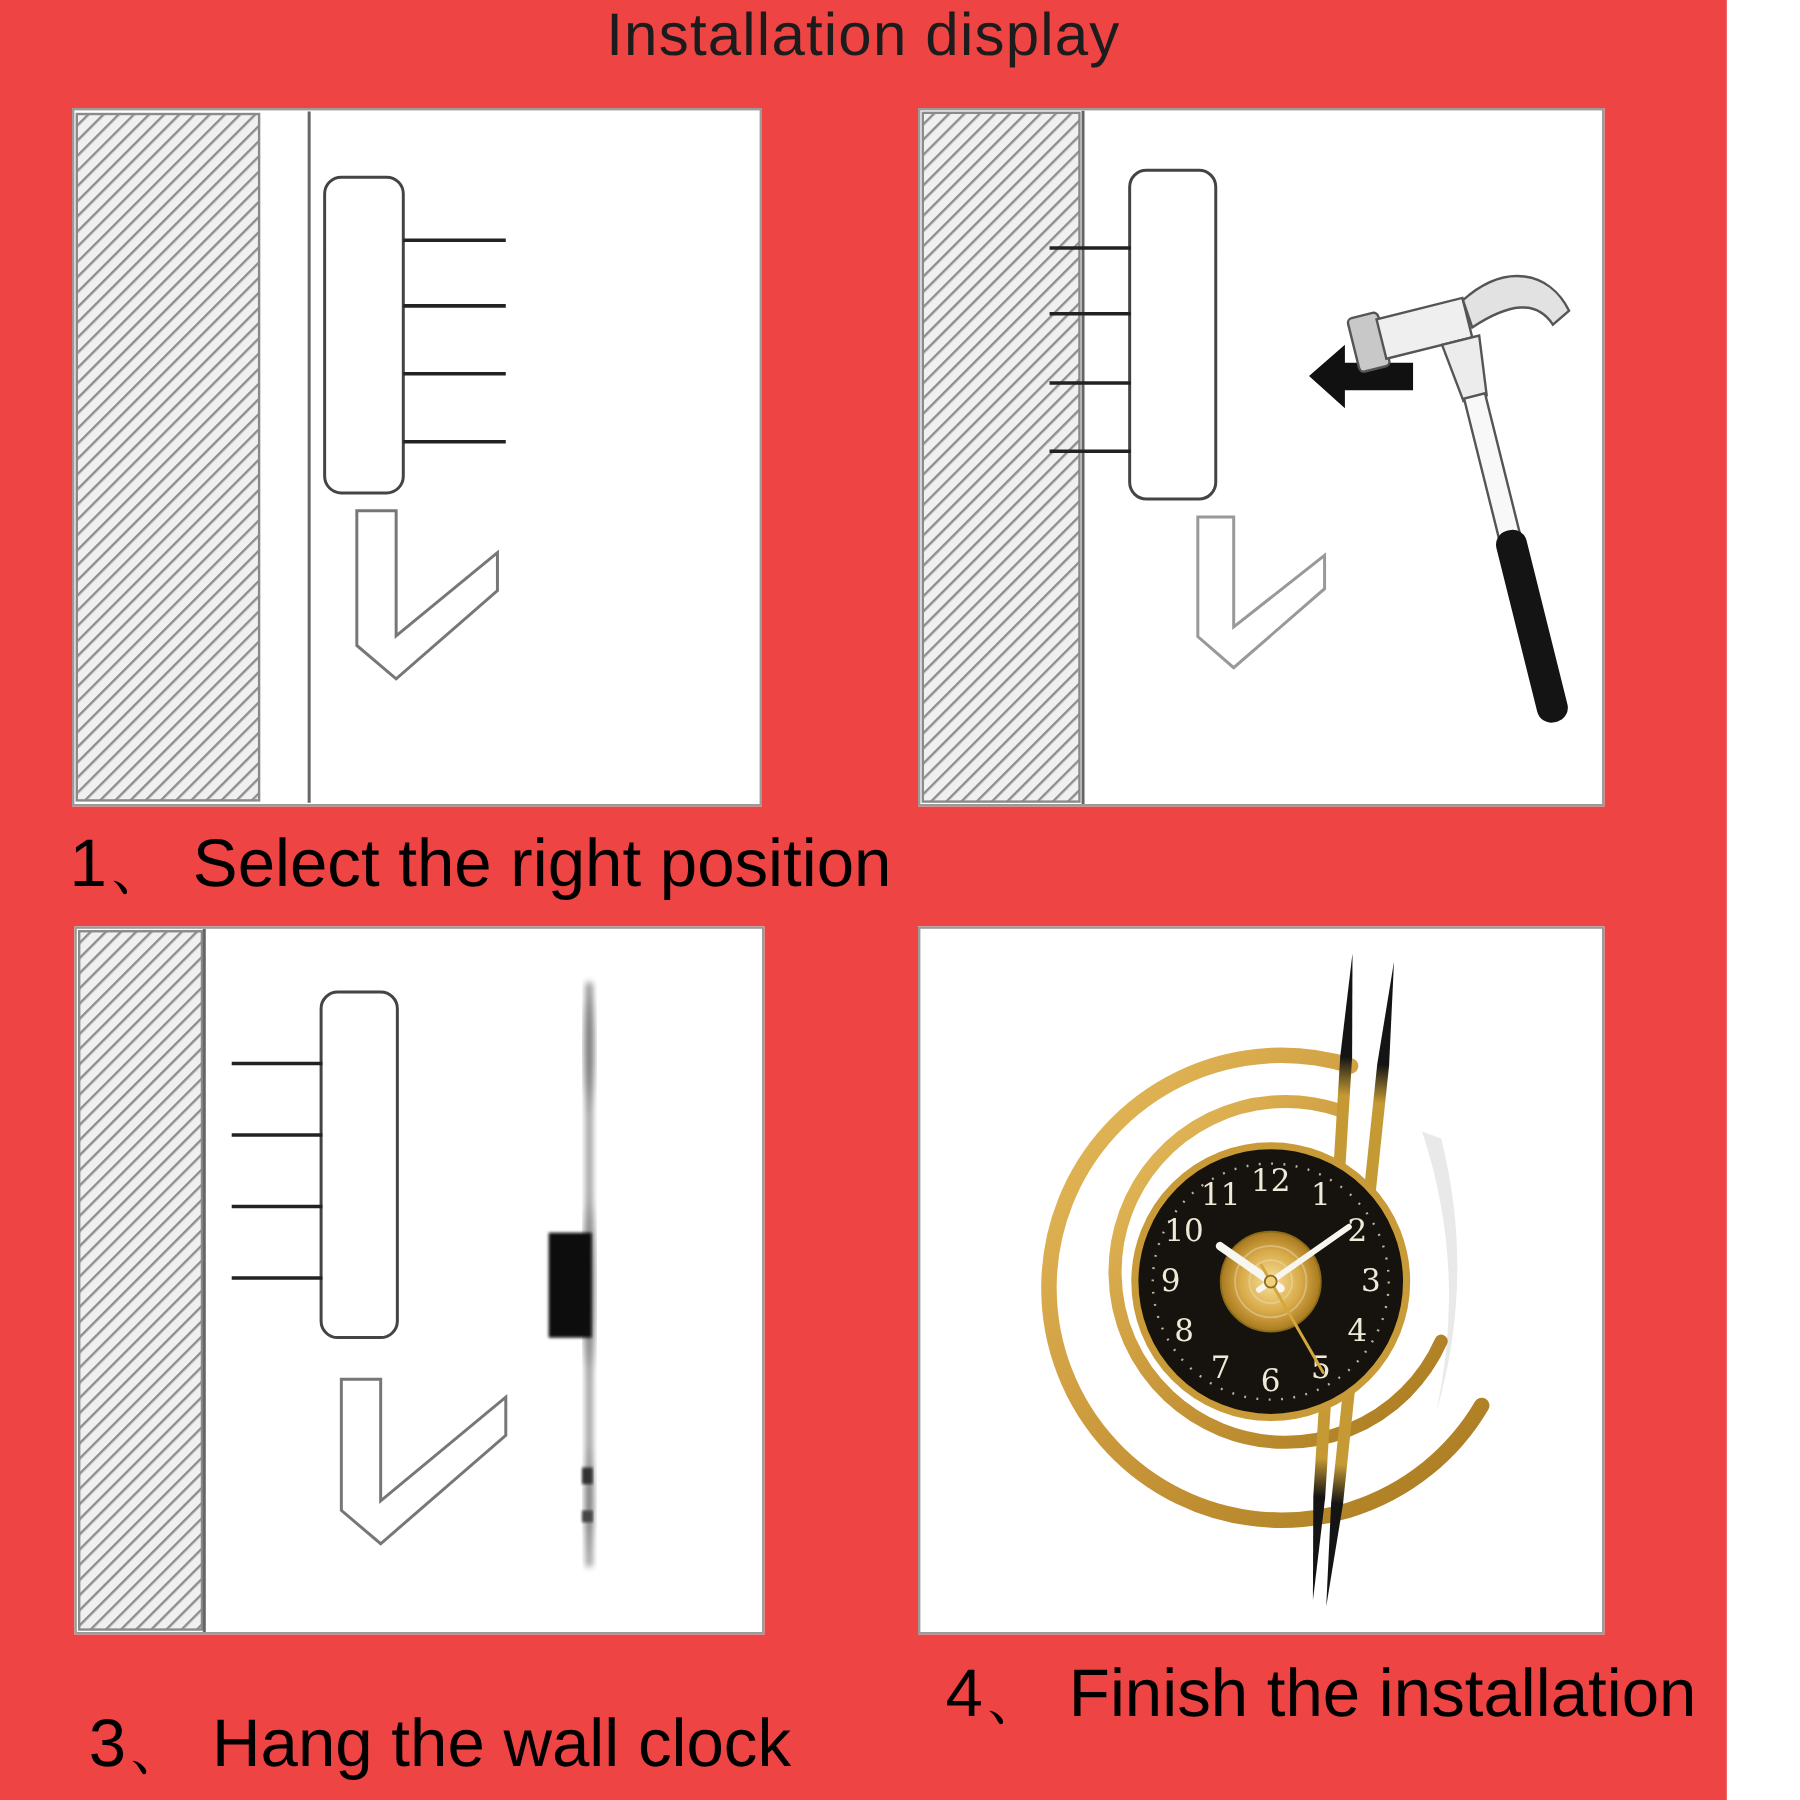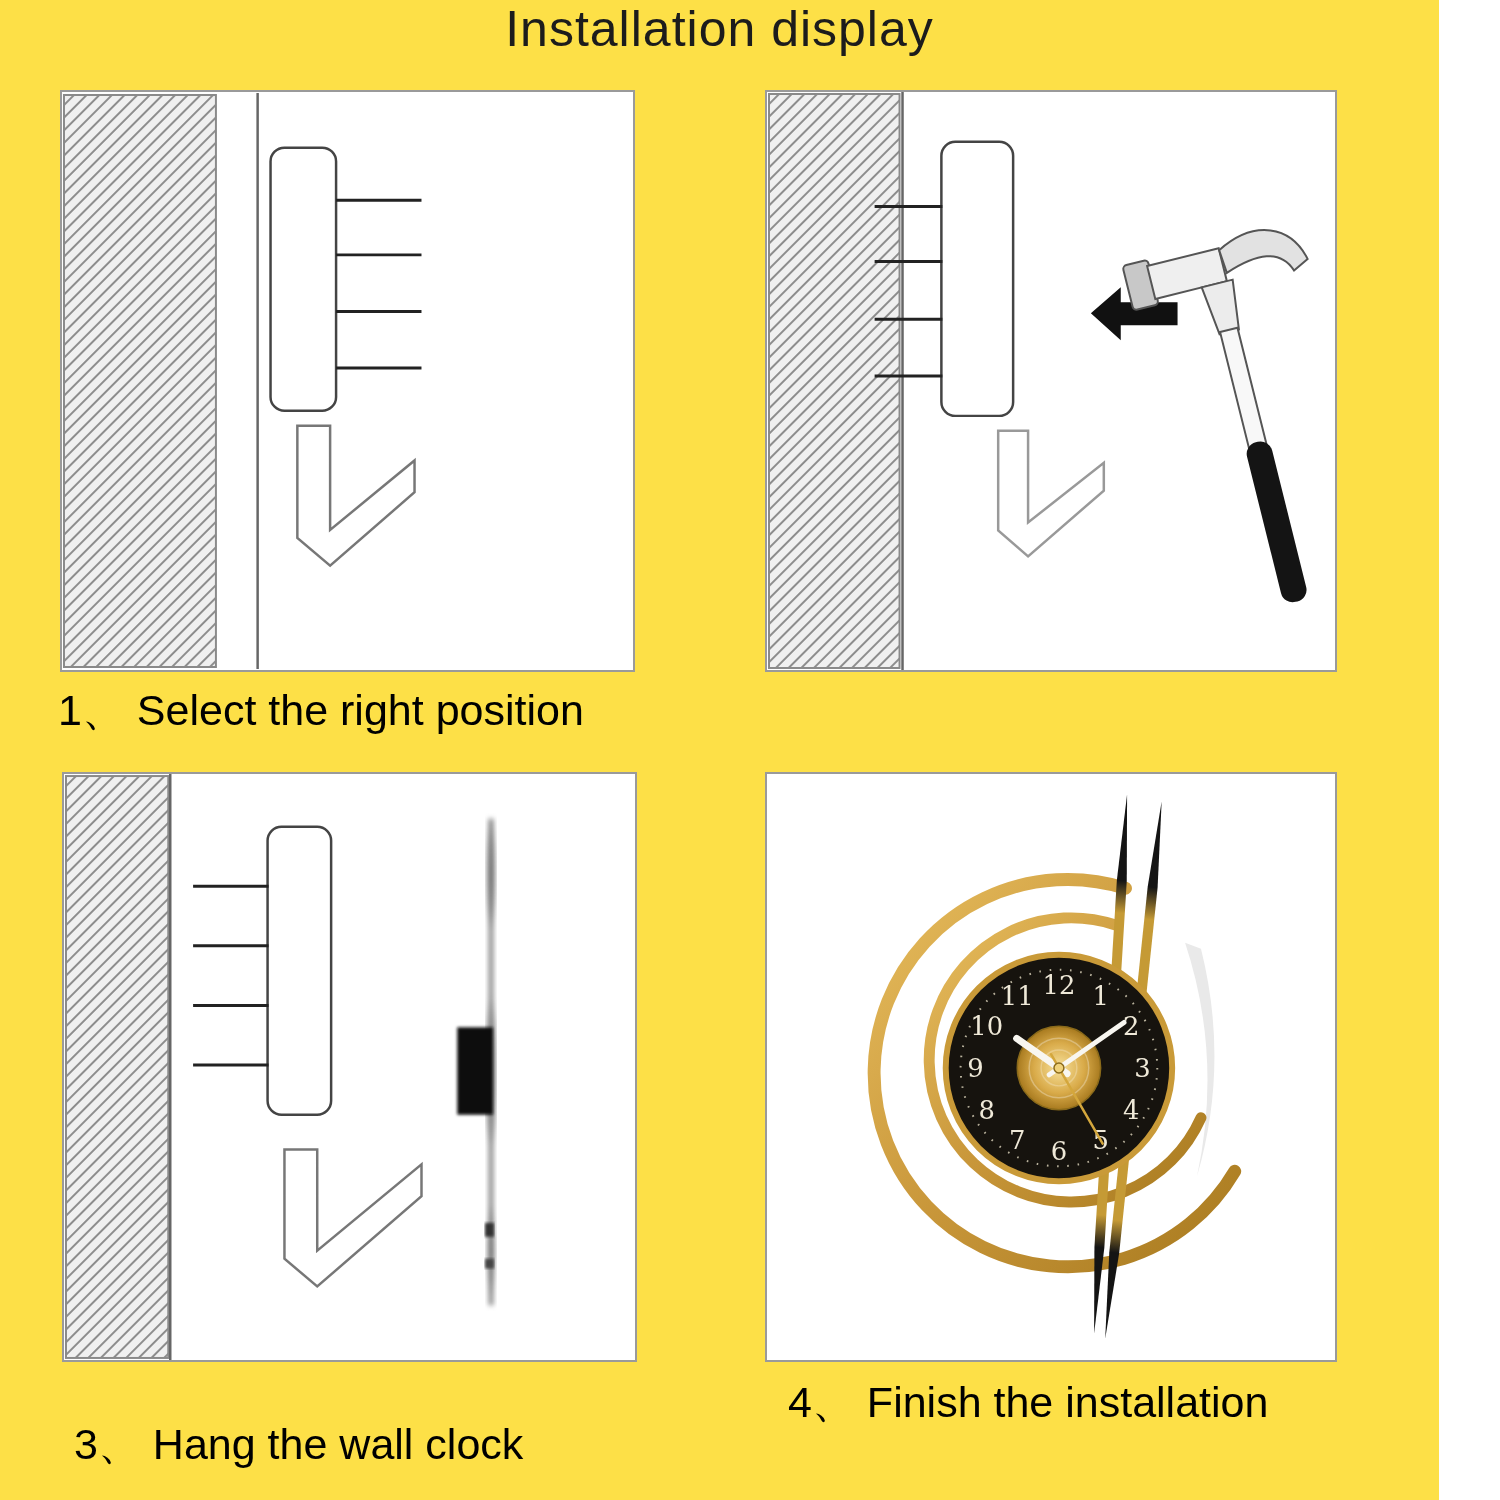--- a/index.html
+++ b/index.html
@@ -1,27 +1,27 @@
 <!DOCTYPE html>
 <html><head>
 <meta charset="utf-8">
 <style>
   *{margin:0;padding:0;box-sizing:border-box}
   html,body{background:#fff}
   body{width:1500px;height:1500px;font-family:"Liberation Sans",sans-serif;color:#111}
-  .stage{position:relative;width:1439px;height:1500px;background:#fde047;overflow:hidden}
+  .stage{position:relative;width:1439px;height:1500px;background:#ef4444;overflow:hidden}
   .title{position:absolute;top:0px;left:0;width:100%;text-align:center;
          font-size:50px;font-weight:500;color:#1c1c1c;letter-spacing:1px}
   .panel{position:absolute;border:2px solid #9a9a9a;background:#fff}
   .panel svg{display:block;width:100%;height:100%}
   #panel1{left:60px;top:90px;width:575px;height:582px}
   #panel2{left:765px;top:90px;width:572px;height:582px}
   #panel3{left:62px;top:772px;width:575px;height:590px}
   #panel4{left:765px;top:772px;width:572px;height:590px}
-  .caption{position:absolute;font-size:43px;color:#000;white-space:nowrap}
+  .caption{position:absolute;font-size:56px;color:#000;white-space:nowrap}
   #cap1{left:58px;top:682px}
   #cap2{left:678px;top:682px}
   #cap3{left:74px;top:1416px}
   #cap4{left:788px;top:1374px}
   .clock-num{font-family:"DejaVu Serif",serif;font-size:26px;fill:#efe9d8}
 </style>
 </head>
 <body>
 
 <div class="stage">

